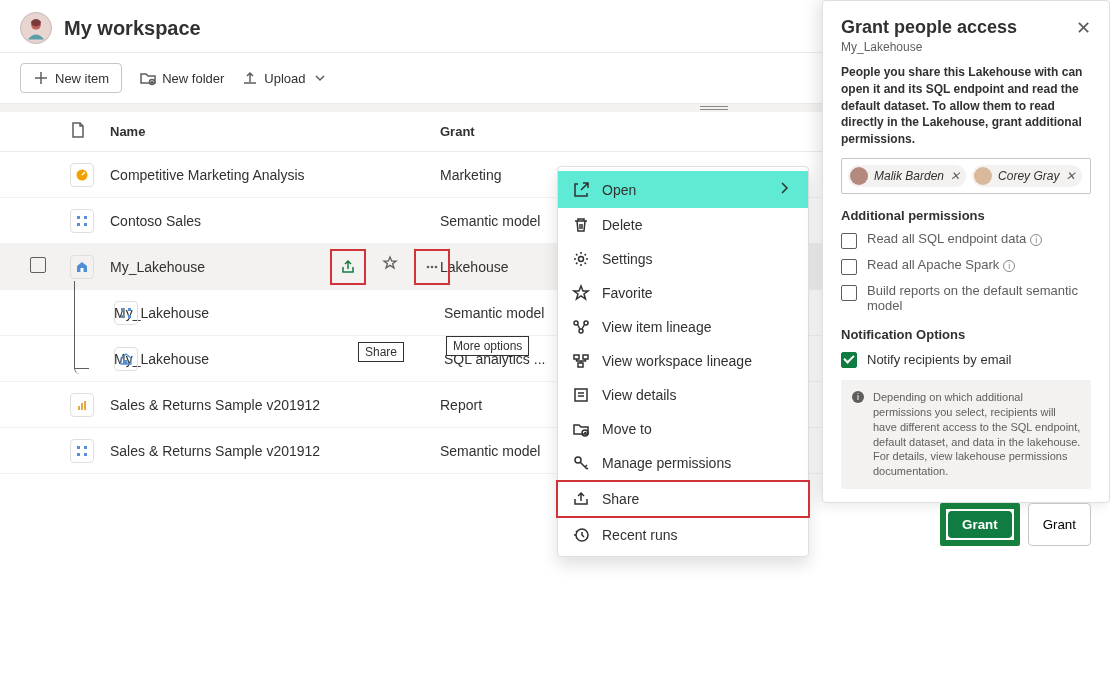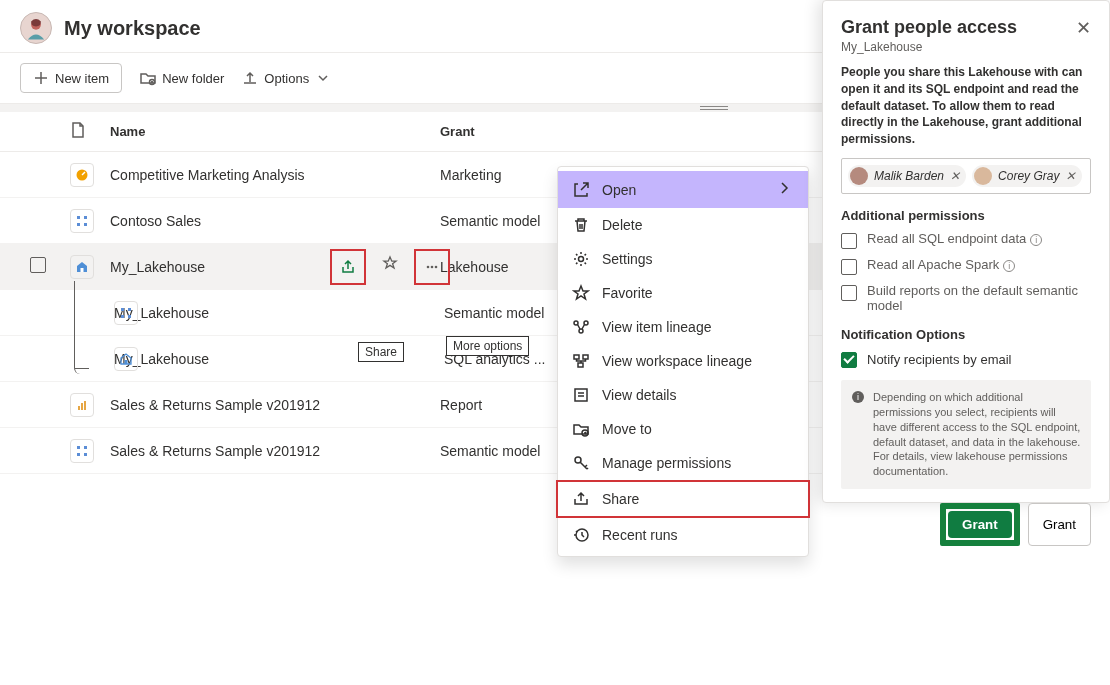--- a/index.html
+++ b/index.html
@@ -173,21 +173,21 @@
     z-index: 50;
   }
   .menu-item {
     display: flex;
     align-items: center;
     padding: 8px 14px;
     gap: 12px;
     cursor: pointer;
     position: relative;
   }
-  .menu-item.hovered { background: #c4b5fd; }
+  .menu-item.hovered { background: #5eead4; }
   .menu-item .chev { margin-left: auto; }
   .menu-item svg { width: 18px; height: 18px; stroke: #323130; fill: none; stroke-width: 1.5; }
   .menu-red { border: 2px solid #d13438; margin: 0 -2px; }
   .side-panel {
     position: absolute;
     right: 0; top: 0;
     width: 288px;
     height: 503px;
     background: #fff;
     border: 1px solid #e1dfdd;
@@ -311,21 +311,21 @@
         </svg>
       </span>
     <span>New folder</span>
   </div>
   <div class="btn-plain">
     <span class="ico">
         <svg viewBox="0 0 16 16">
           <path d="M8 12V3M5 6l3-3 3 3M2 13h12"></path>
         </svg>
       </span>
-    <span>Options</span>
+    <span>Upload</span>
     <span class="ico">
         <svg viewBox="0 0 16 16">
           <path d="M4 6l4 4 4-4"></path>
         </svg>
       </span>
   </div>
 </div>
 
 <div class="divider-bar">
   <div class="divider-handle">

